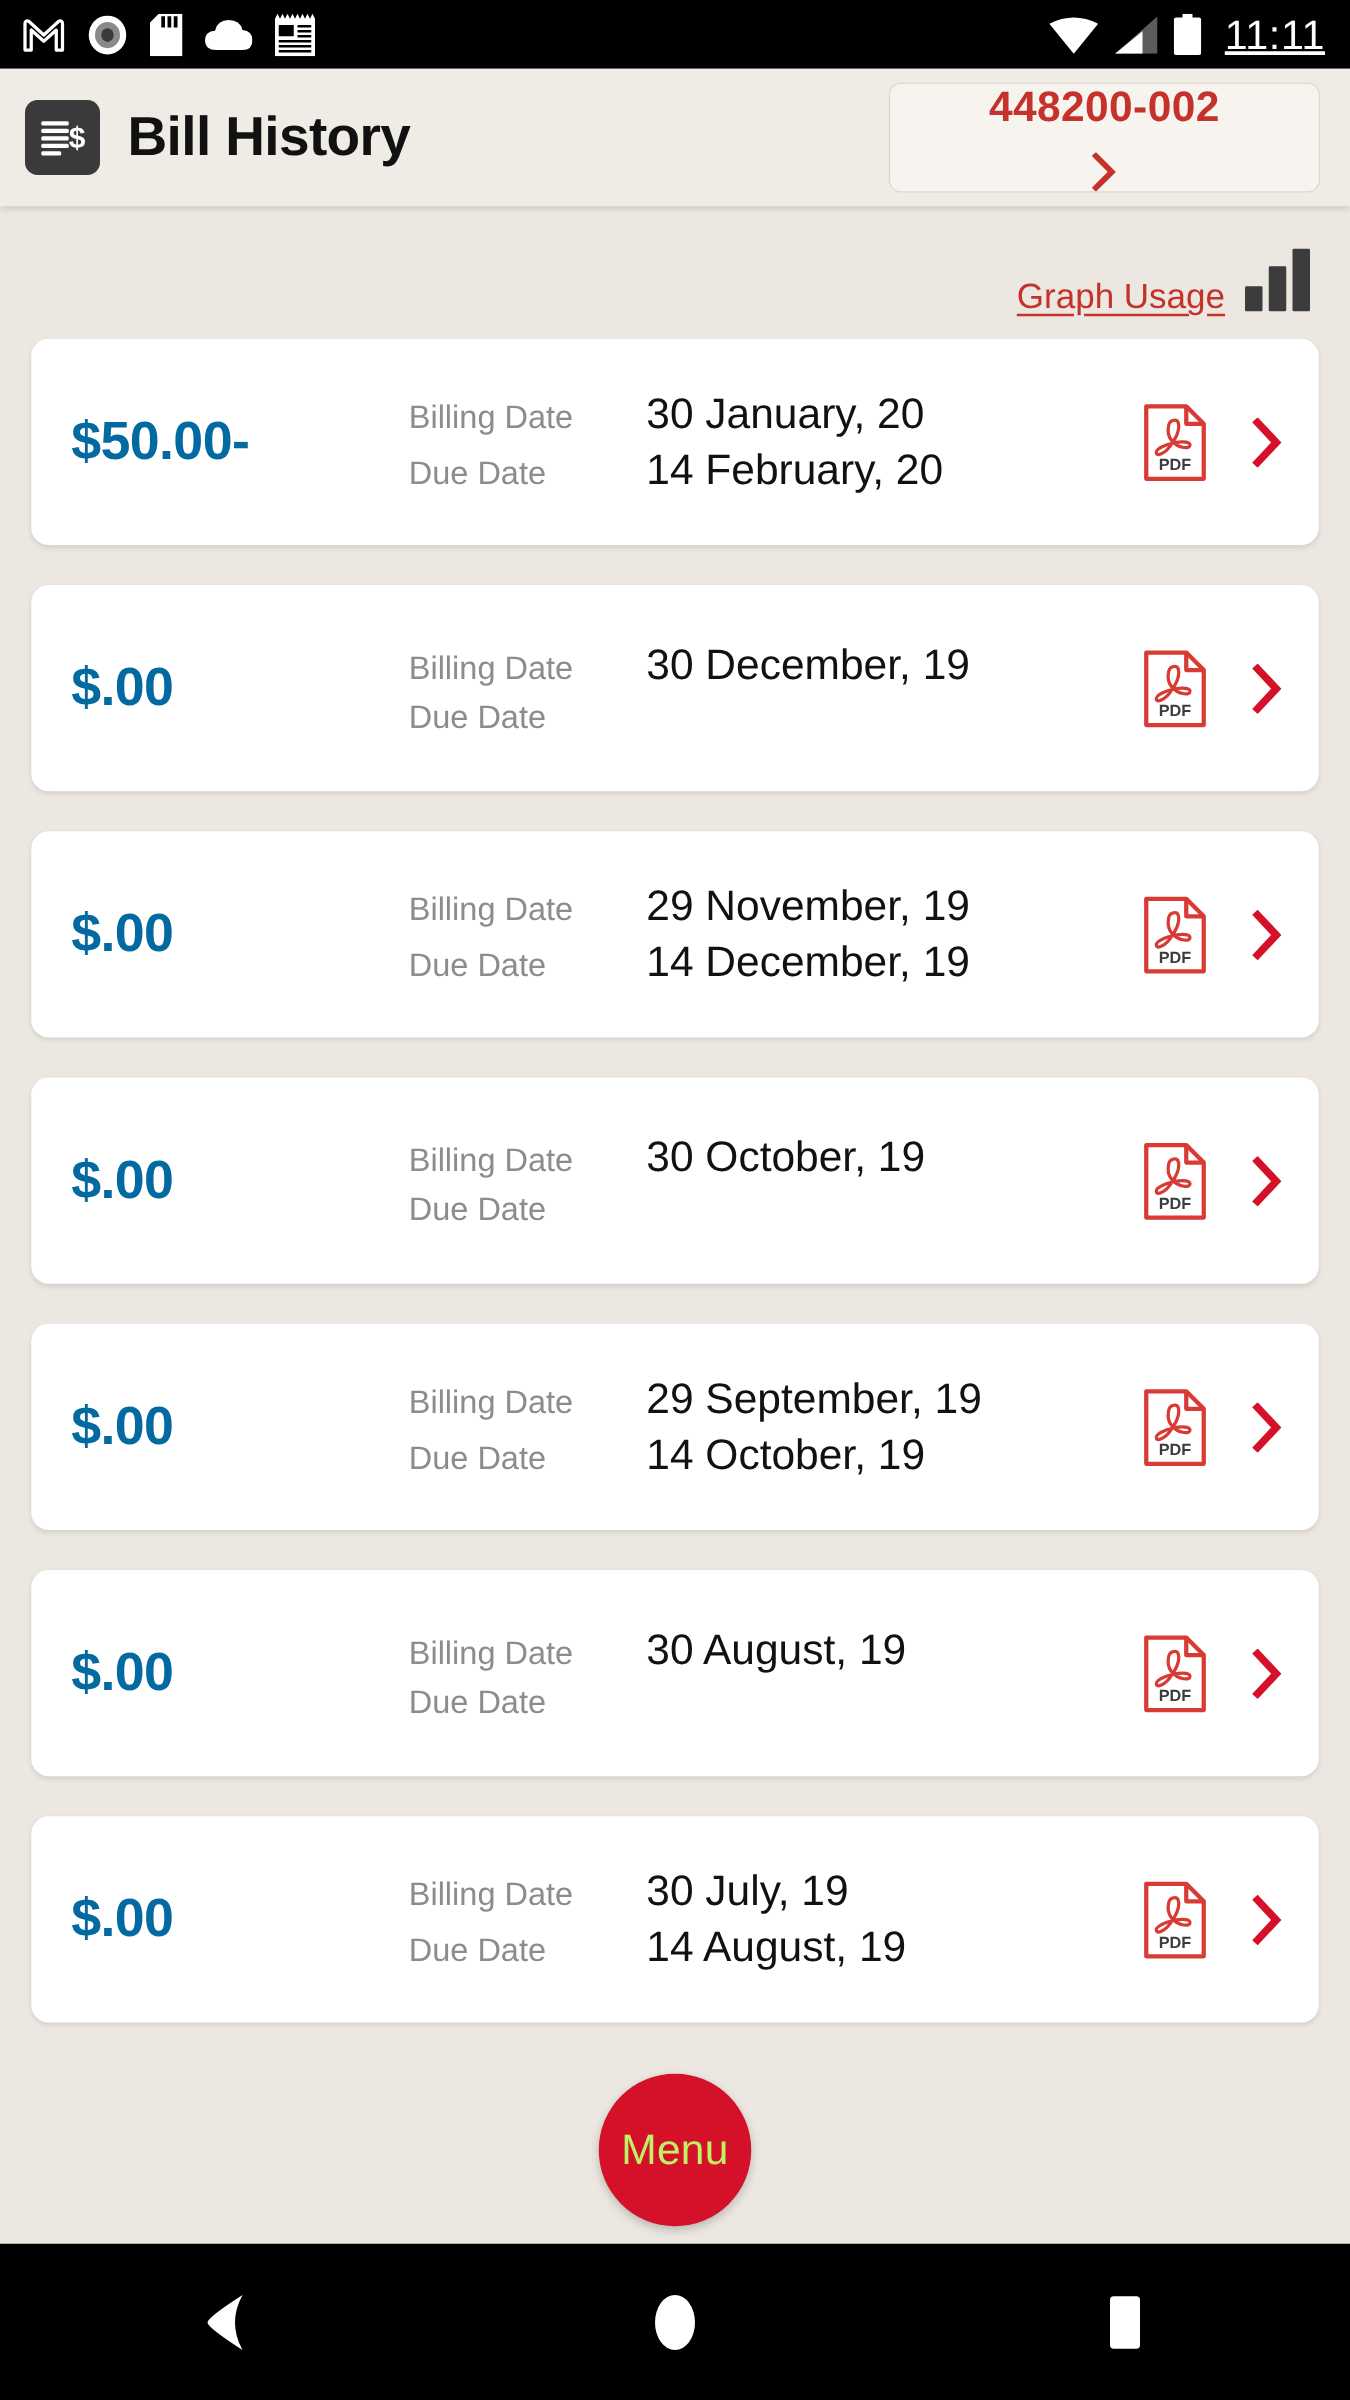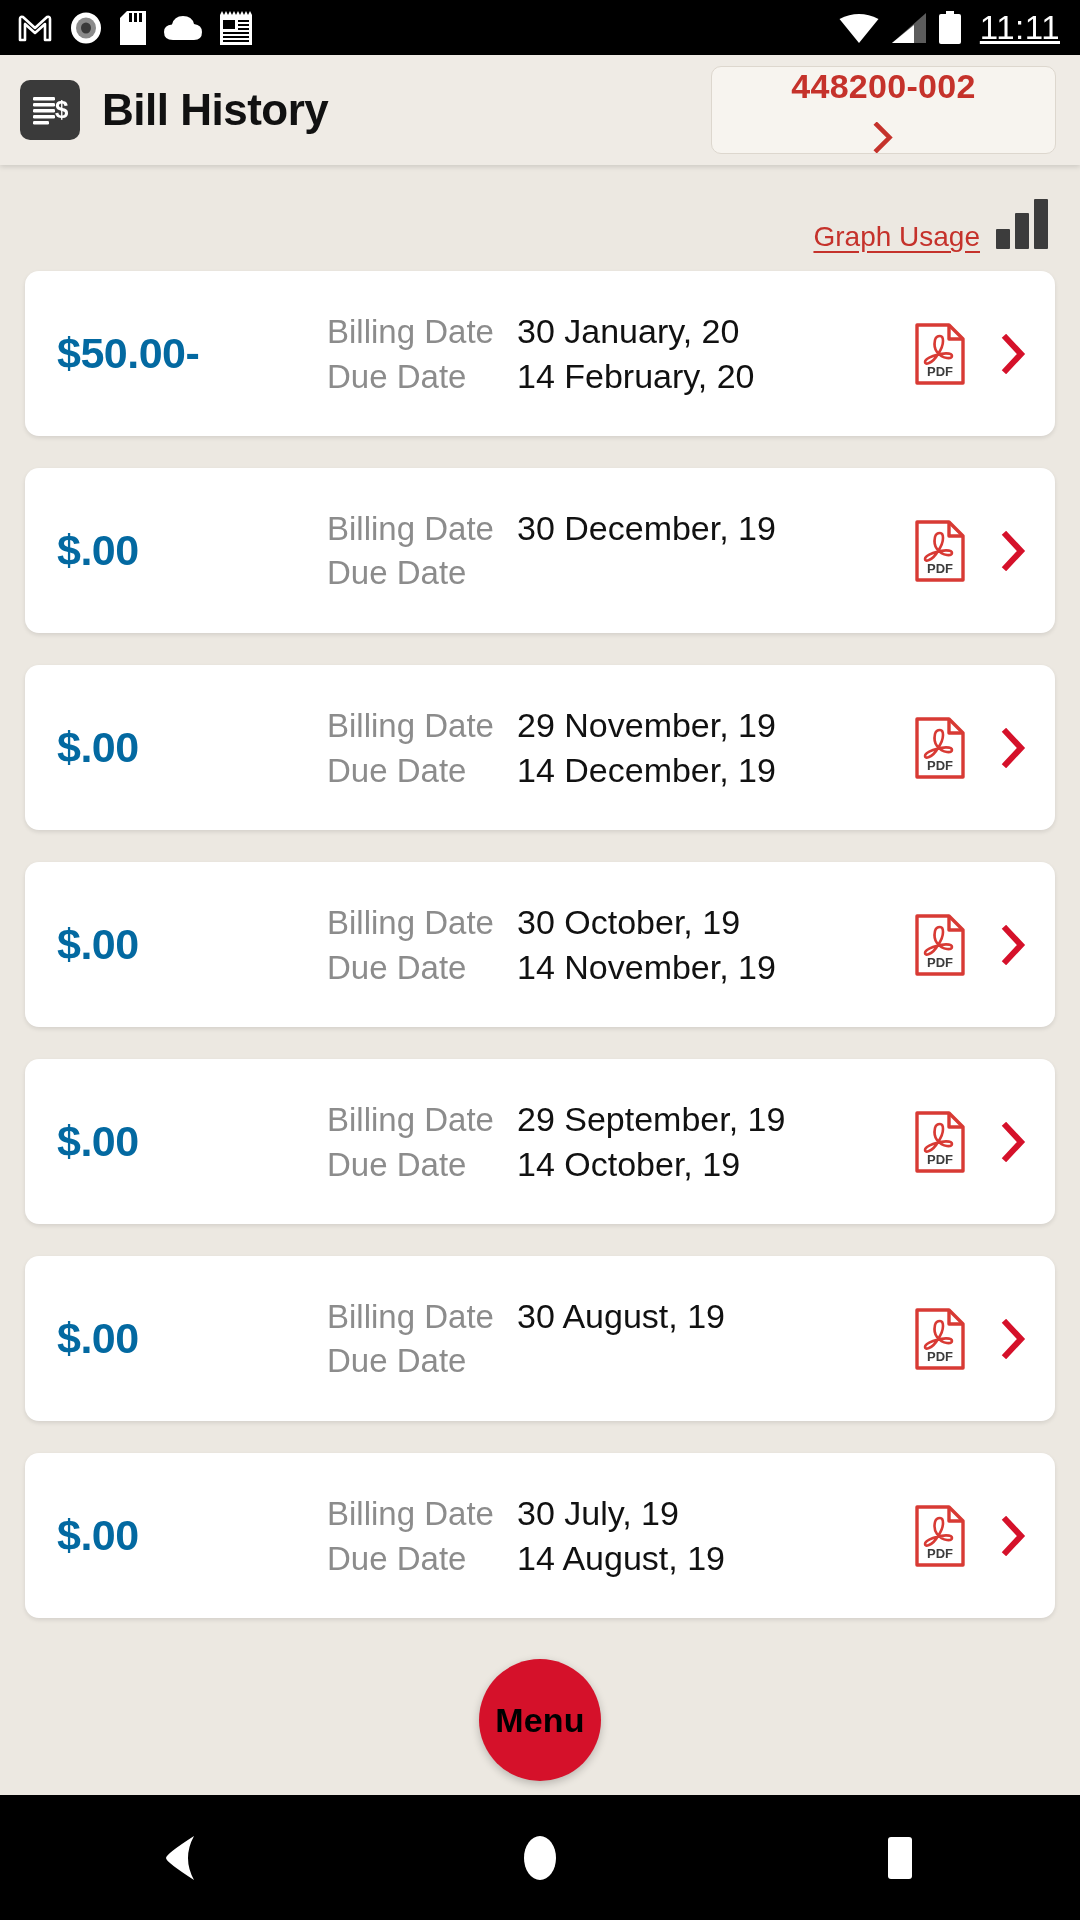--- a/index.html
+++ b/index.html
@@ -167,21 +167,21 @@
     flex: 1 1 auto;
     display: flex;
     flex-direction: column;
     gap: 6px;
   }
   .date-line {
     display: flex;
     align-items: baseline;
   }
   .date-label {
-    font-size: 33px;
+    font-size: 26px;
     color: #8C8C8C;
     flex: 0 0 190px;
     white-space: nowrap;
   }
   .date-value {
     font-size: 34px;
     color: #111;
     white-space: nowrap;
   }
   .pdf-btn {
@@ -209,23 +209,23 @@
     width: 122px;
     height: 122px;
     border-radius: 50%;
     background: #D5112A;
     display: flex;
     align-items: center;
     justify-content: center;
     box-shadow: 0 3px 8px rgba(0,0,0,0.22);
   }
   .fab span {
-    color: #000000;
+    color: #bef264;
     font-size: 34px;
-    font-weight: bold;
+    font-weight: normal;
     letter-spacing: 0.2px;
   }
 
   
   .nav-bar {
     height: 125px;
     background: #000;
     display: flex;
     align-items: center;
     justify-content: space-around;
@@ -399,21 +399,20 @@
       </div>
       <div class="bill-card">
         <div class="amount">$.00</div>
         <div class="dates">
           <div class="date-line">
             <span class="date-label">Billing Date</span>
             <span class="date-value">30 October, 19</span>
           </div>
           <div class="date-line">
             <span class="date-label">Due Date</span>
-            <span class="date-value">14 November, 19</span>
           </div>
         </div>
         <div class="pdf-btn">
           <svg width="54" height="64" viewBox="0 0 54 64">
             <path d="M4 3 L36 3 L50 17 L50 61 L4 61 Z" fill="none" stroke="#D83A34" stroke-width="3.4" stroke-linejoin="round"></path>
             <path d="M36 3 L36 17 L50 17" fill="none" stroke="#D83A34" stroke-width="3.4" stroke-linejoin="round"></path>
             <path d="M27 14 q3 0 3 5 q0 6 -5 13 q-4 7 -9 9 q-4 1.6 -4 -1 q0 -3 8 -6 q7 -2.6 13 -2.6 q6 0 6 2.6 q0 2.6 -5 2 q-6 -0.8 -10 -6 q-3.6 -4.6 -2 -12 q1 -4 5 -4 Z" fill="none" stroke="#D83A34" stroke-width="2.6" stroke-linejoin="round"></path>
             <text x="27" y="54" text-anchor="middle" font-family="Liberation Sans, sans-serif" font-size="13" font-weight="bold" fill="#3C3C3C">PDF</text>
           </svg>
         </div>

